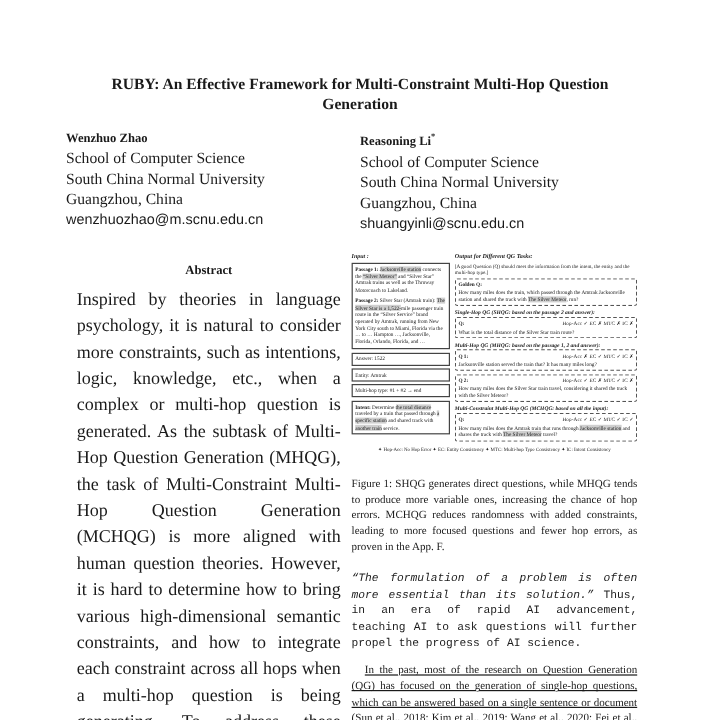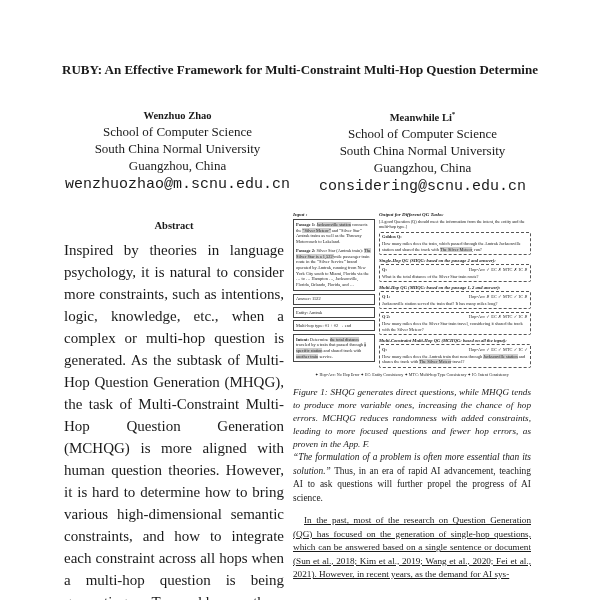--- a/index.html
+++ b/index.html
@@ -1,25 +1,25 @@
 <!DOCTYPE html>
 <html><head>
 <meta charset="utf-8">
 <style>
   html,body{margin:0;padding:0;background:#ffffff;}
   .page{position:relative;width:600px;height:600px;background:#ffffff;overflow:hidden;
         font-family:"Liberation Serif", serif;color:#1a1a1a;}
   .title{position:absolute;top:62px;left:62px;width:476px;text-align:center;
          font-size:13px;font-weight:bold;line-height:1.28;}
   .authors-row{position:absolute;top:110px;left:55px;width:490px;display:flex;}
-  .author-block{width:50%;text-align:center;}
+  .author-block{width:50%;}
   .author-name{font-size:10.5px;font-weight:bold;margin-bottom:2px;}
   .author-name sup{font-size:7px;}
   .author-affil{font-size:13px;line-height:1.32;}
-  .author-email{font-family:Liberation Mono, monospace;font-size:15px;margin-top:2px;}
+  .author-email{font-family:Liberation Sans, sans-serif;font-size:12px;margin-top:2px;}
   .columns{position:absolute;top:212px;left:55px;width:490px;display:flex;gap:0;}
   .col{width:238px;}
   .abstract-heading{text-align:center;font-weight:bold;font-size:10.5px;margin:8px 0 9px;}
   .abstract-text{font-size:15px;line-height:1.465;text-align:justify;padding:0 9px;}
   sup{font-size:6.5px;}
 
   
   .figure{width:238px;}
   .fig-row{display:flex;gap:4px;}
   .fig-input-col{width:82px;flex:none;}
@@ -32,46 +32,46 @@
   .fig-small{padding:1.5px 2px;margin-bottom:2.5px;}
   .hl{background:#cfcfcf;}
   .fig-dashed{border:0.7px dashed #555;border-radius:2px;padding:1.5px 2px;
               font-size:4.4px;line-height:1.3;margin-bottom:3px;}
   .fig-section-header{font-size:4.6px;font-weight:bold;font-style:italic;margin:1px 0 1.5px;}
   .q-row{display:flex;justify-content:space-between;align-items:center;}
   .q-label{font-weight:bold;}
   .fig-metrics{font-size:4.3px;letter-spacing:0.1px;white-space:nowrap;}
   .q-text{margin-top:1px;}
   .fig-legend{font-size:4.1px;margin-top:1px;text-align:center;white-space:nowrap;}
-  .fig-caption{font-size:9.2px;line-height:1.42;text-align:justify;margin-top:9px;font-style:italic;}
-  .quote-para{font-size:9.4px;line-height:1.45;text-align:justify;}
+  .fig-caption{font-size:9.2px;line-height:1.42;text-align:justify;margin-top:20px;}
+  .quote-para{font-size:9.4px;line-height:1.45;text-align:justify;margin-top:13px;font-family:Liberation Mono, monospace;}
   .quote-italic{font-style:italic;}
   .intro-para{font-size:9.2px;line-height:1.465;text-align:justify;margin-top:9px;text-indent:11px;text-decoration:underline;}
 </style>
 </head>
 <body>
 
 <div class="page">
 
-  <div class="title">RUBY: An Effective Framework for Multi-Constraint Multi-Hop Question Determine</div>
+  <div class="title">RUBY: An Effective Framework for Multi-Constraint Multi-Hop Question Generation</div>
 
   <div class="authors-row">
     <div class="author-block">
       <div class="author-name"><span>Wenzhuo Zhao</span></div>
       <div class="author-affil">School of Computer Science</div>
       <div class="author-affil">South China Normal University</div>
       <div class="author-affil">Guangzhou, China</div>
       <div class="author-email">wenzhuozhao@m.scnu.edu.cn</div>
     </div>
     <div class="author-block">
-      <div class="author-name"><span>Meanwhile Li</span><sup>*</sup></div>
+      <div class="author-name"><span>Reasoning Li</span><sup>*</sup></div>
       <div class="author-affil">School of Computer Science</div>
       <div class="author-affil">South China Normal University</div>
       <div class="author-affil">Guangzhou, China</div>
-      <div class="author-email">considering@scnu.edu.cn</div>
+      <div class="author-email">shuangyinli@scnu.edu.cn</div>
     </div>
   </div>
 
   <div class="columns">
 
     <div class="col">
       <div class="abstract-heading">Abstract</div>
       <div class="abstract-text">Inspired by theories in language psychology, it is natural to consider more constraints, such as intentions, logic, knowledge, etc., when a complex or multi-hop question is generated. As the subtask of Multi-Hop Question Generation (MHQG), the task of Multi-Constraint Multi-Hop Question Generation (MCHQG) is more aligned with human question theories. However, it is hard to determine how to bring various high-dimensional semantic constraints, and how to integrate each constraint across all hops when a multi-hop question is being generating. To address these challenges, we introduce an effective framework which includes constraint dimensionality reduction and divide-and-conquer-based dynamic projection; we call it RUBY. The proposed RUBY contains a module of high-dimensional semantic constraint dimension reduction and a module of sub-question answer pairs-based multi-hop question generation. Meanwhile, a Reasoning Dynamic Projection strategy is tailored to effectively incorporate the constraints into every hop of the multi-hop question. The experimental results demonstrate that RUBY consistently outperforms baseline models, which suggest that RUBY is able to effectively capture and integrate semantic constraints, leading to more accurate and human-like multi-hop question generation. We release the code and data to public¹.</div>
     </div>
 

